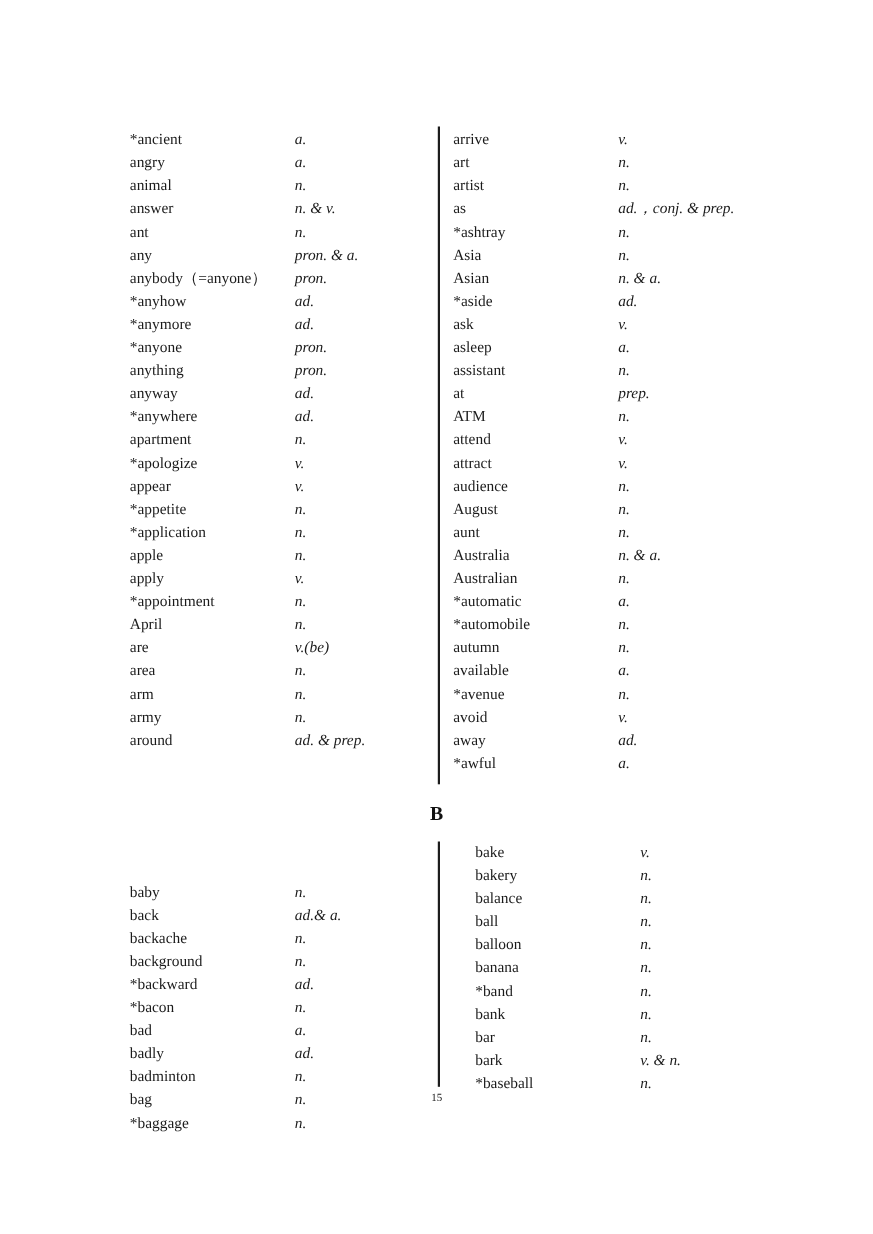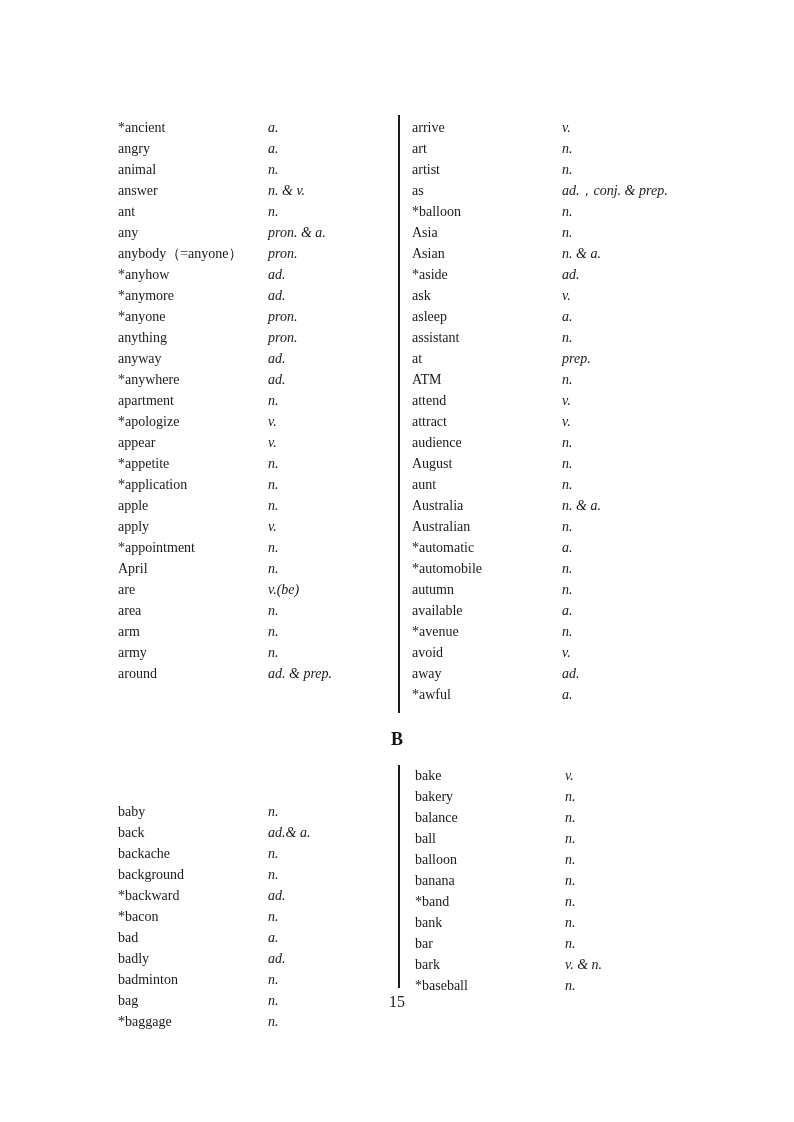--- a/index.html
+++ b/index.html
@@ -16,21 +16,21 @@
     position: absolute;
     width: 1.5px;
     background: #1c1c1c;
   }
   .divider-a { left: 398px; top: 115px; height: 598px; }
   .divider-b { left: 398px; top: 765px; height: 223px; }
   .col { position: absolute; }
   .col-a-left  { left: 118px; top: 117px; }
   .col-a-right { left: 412px; top: 117px; }
   .col-b-left  { left: 118px; top: 801px; }
-  .col-b-right { left: 415px; top: 765px; }
+  .col-b-right { left: 432px; top: 765px; }
   .row {
     height: 21px;
     line-height: 21px;
     display: flex;
     white-space: nowrap;
     font-size: 14px;
   }
   .word { display: inline-block; width: 150px; font-style: normal; }
   .pos  { font-style: italic; }
   .section-header {
@@ -40,21 +40,21 @@
     text-align: center;
     font-weight: bold;
     font-size: 18px;
     color: #111111;
   }
   .page-number {
     position: absolute;
     left: 0; top: 993px;
     width: 794px;
     text-align: center;
-    font-size: 16px;
+    font-size: 10px;
     color: #1a1a1a;
   }
 </style>
 </head>
 <body>
 
 <div class="page">
 
   <div class="divider divider-a"></div>
   <div class="col col-a-left">
@@ -178,21 +178,21 @@
       </div>
       <div class="row">
         <span class="word">artist</span>
         <span class="pos">n.</span>
       </div>
       <div class="row">
         <span class="word">as</span>
         <span class="pos">ad.，conj. &amp; prep.</span>
       </div>
       <div class="row">
-        <span class="word">*balloon</span>
+        <span class="word">*ashtray</span>
         <span class="pos">n.</span>
       </div>
       <div class="row">
         <span class="word">Asia</span>
         <span class="pos">n.</span>
       </div>
       <div class="row">
         <span class="word">Asian</span>
         <span class="pos">n. &amp; a.</span>
       </div>

